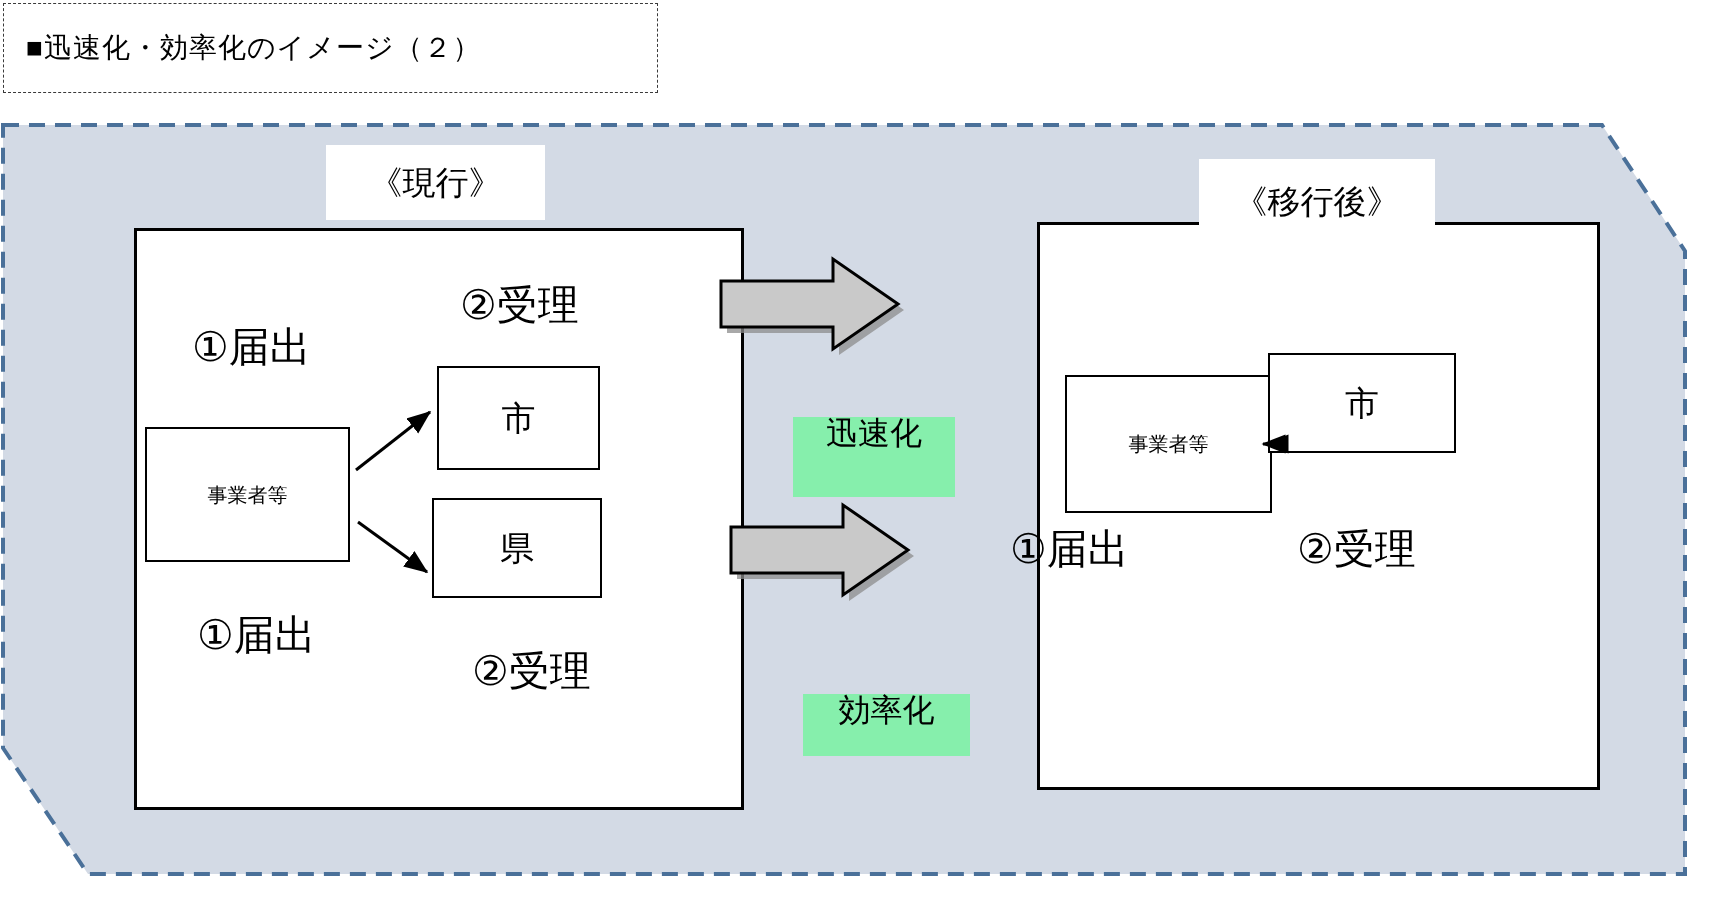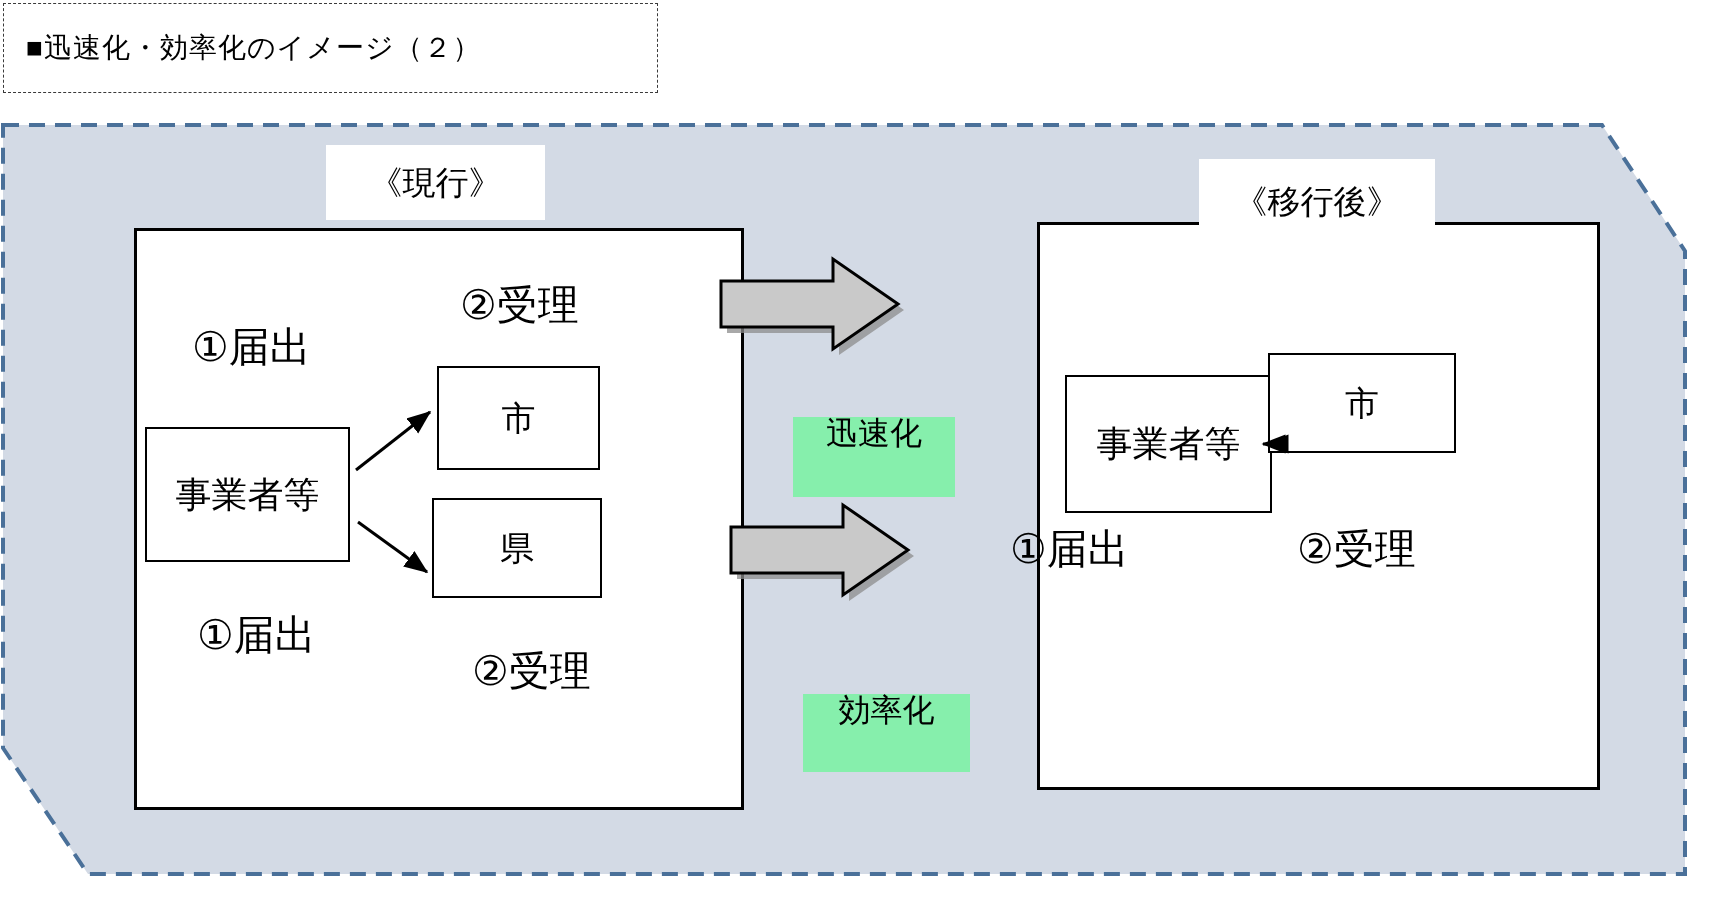--- a/index.html
+++ b/index.html
@@ -25,21 +25,21 @@
 
   
   .chip{background:#ffffff;display:flex;align-items:center;justify-content:center;}
   #current-label{left:326px;top:145px;width:219px;height:75px;}
   #future-label{left:1199px;top:135px;width:236px;height:85px;margin-top:24px;}
   .chip span{font-size:33px;white-space:nowrap;line-height:1;}
 
   
   .ebox{background:#ffffff;border:2px solid #000;box-sizing:border-box;
         display:flex;align-items:center;justify-content:center;}
-  .ebox span{font-size:36px;white-space:nowrap;line-height:1;}
+  .ebox span{font-size:20px;white-space:nowrap;line-height:1;}
   .ebox.big span{font-size:34px;}
 
   #cur-jigyousha{left:145px;top:427px;width:205px;height:135px;}
   #cur-shi{left:437px;top:366px;width:163px;height:104px;}
   #cur-ken{left:432px;top:498px;width:170px;height:100px;}
 
   #fut-jigyousha{left:1065px;top:375px;width:207px;height:138px;}
   #fut-shi{left:1268px;top:353px;width:188px;height:100px;}
 
   
@@ -56,21 +56,21 @@
 
   
   .bigarrow{width:200px;height:110px;}
   #bigarrow-1{left:708px;top:246px;}
   #bigarrow-2{left:718px;top:492px;}
   .bigarrow svg{display:block;width:100%;height:100%;overflow:visible;}
 
   
   .capchip{background:#86efac;display:flex;align-items:flex-start;justify-content:center;}
   #cap-jinsoku{left:793px;top:417px;width:162px;height:80px;}
-  #cap-kouritsu{left:803px;top:694px;width:167px;height:78px;}
+  #cap-kouritsu{left:803px;top:694px;width:167px;height:62px;}
   .capchip span{font-size:32px;white-space:nowrap;line-height:1;}
 </style>
 </head>
 <body>
 
 <div class="abs" id="title-box">
   <div id="title-text">■迅速化・効率化のイメージ（２）</div>
 </div>
 
 <div class="abs" id="blue-panel">

